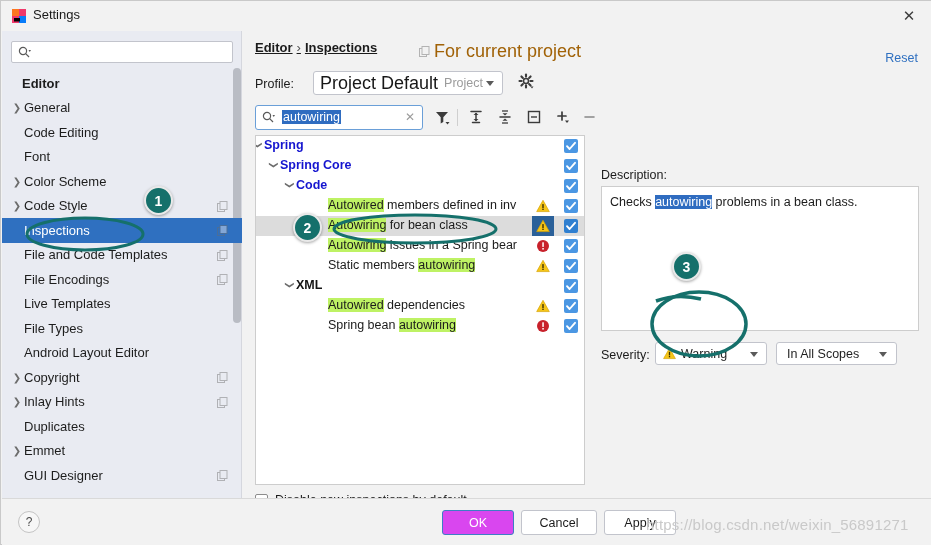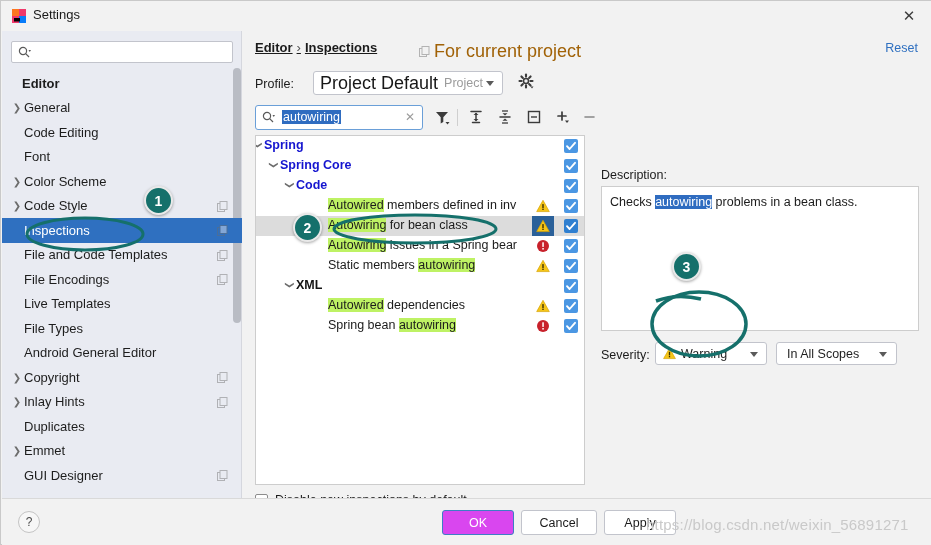--- a/index.html
+++ b/index.html
@@ -33,21 +33,21 @@
   .chev.blank { visibility:hidden; }
   .tlabel { white-space:nowrap; }
   .copyico { position:absolute; right:14px; top:7px; width:11px; height:11px; opacity:.45; }
   .sb-scroll { position:absolute; left:231px; top:37px; width:8px; height:255px; background:#b9bcc4; border-radius:4px; }
 
   
   .content { position:absolute; left:242px; top:30px; width:688px; height:467px; background:#f2f2f2; }
   .breadcrumb { position:absolute; left:12px; top:9px; font-size:13px; font-weight:bold; color:#1b1b1b;text-decoration:underline; }
   .breadcrumb .sep { font-weight:normal; color:#555; margin:0 4px; }
   .forproj { position:absolute; left:176px; top:10px; font-size:18px; color:#a16207; display:flex; align-items:center; gap:4px; }
-  .reset { position:absolute; right:13px; top:10px; font-size:12.5px; color:#2f70c0; cursor:pointer; }
+  .reset { position:absolute; right:13px; top:20px; font-size:12.5px; color:#2f70c0; cursor:pointer; }
 
   .profile-label { position:absolute; left:12px; top:46px; font-size:12.5px; color:#1b1b1b; }
   .profile-combo { position:absolute; left:70px; top:40px; width:190px; height:24px; background:#fff; border:1px solid #c2c4cc; border-radius:3px; display:flex; align-items:center; padding:0 6px; }
   .profile-combo .pv { font-size:18px; color:#171717; }
   .profile-combo .pm { font-size:12.5px; color:#9b9b9b; margin-left:6px; }
   .profile-combo .arw { position:absolute; right:8px; top:9px; width:0;height:0;border-left:4px solid transparent;border-right:4px solid transparent;border-top:5px solid #5a5a5a; }
   .gear { position:absolute; left:275px; top:42px; width:17px; height:17px; }
 
   .filterbar { position:absolute; left:12px; top:74px; width:664px; height:26px; }
   .fsearch { position:absolute; left:0; top:0; width:168px; height:25px; background:#fff; border:1px solid #6a9fd8; border-radius:3px; }
@@ -180,21 +180,21 @@
           <div class="trow">
             <span class="chev blank">❯</span>
             <span class="tlabel">Live Templates</span>
           </div>
           <div class="trow">
             <span class="chev blank">❯</span>
             <span class="tlabel">File Types</span>
           </div>
           <div class="trow">
             <span class="chev blank">❯</span>
-            <span class="tlabel">Android General Editor</span>
+            <span class="tlabel">Android Layout Editor</span>
           </div>
           <div class="trow">
             <span class="chev">❯</span>
             <span class="tlabel">Copyright</span>
             <svg class="copyico" viewBox="0 0 11 11">
               <rect x="0.5" y="2.5" width="7" height="8" fill="none" stroke="#6c6c6c"></rect>
               <rect x="3" y="0.5" width="7" height="8" fill="#e9ebf2" stroke="#6c6c6c"></rect>
             </svg>
           </div>
           <div class="trow">

